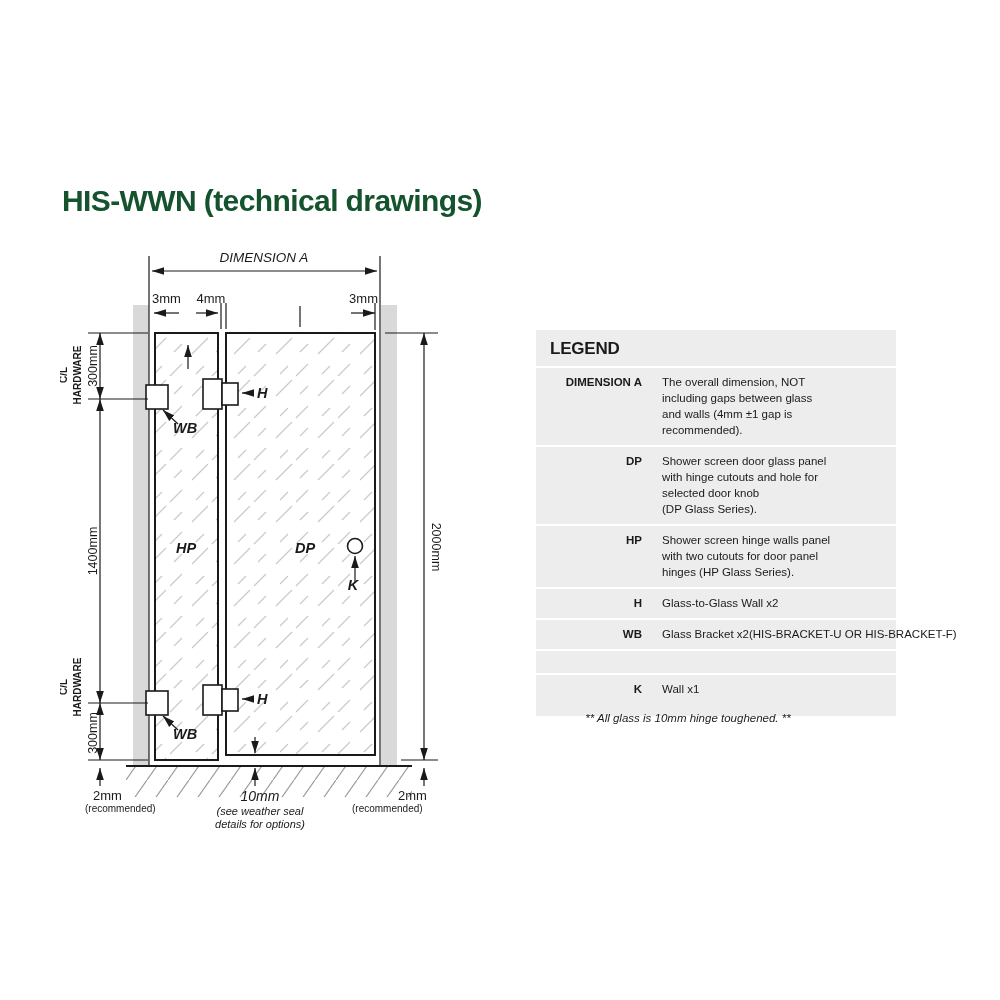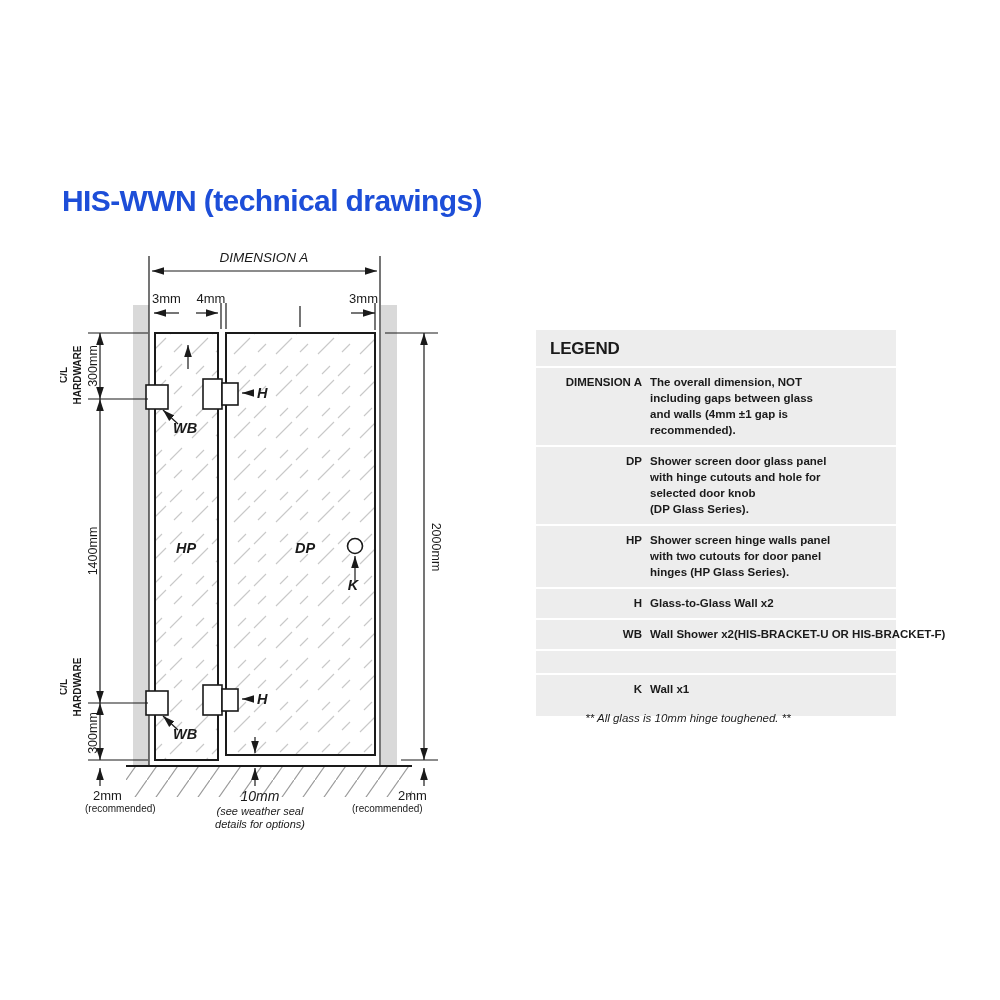--- a/index.html
+++ b/index.html
@@ -1,19 +1,19 @@
 <!DOCTYPE html>
 <html><head>
 <meta charset="utf-8">
 <style>
   html,body{margin:0;padding:0;background:#fff;}
   .page{position:relative;width:1000px;height:1000px;background:#fff;overflow:hidden;
         font-family:"Liberation Sans",sans-serif;color:#1a1a1a;}
   .title{position:absolute;left:62px;top:184px;margin:0;font-size:30px;font-weight:bold;
-         letter-spacing:-0.6px;color:#1d4ed8;font-family:"Liberation Sans",sans-serif;}
+         letter-spacing:-0.6px;color:#14532d;font-family:"Liberation Sans",sans-serif;}
   .drawing{position:absolute;left:60px;top:240px;}
 
   
   .ln{stroke:#1a1a1a;stroke-width:1.2;fill:none;}
   .shape{fill:#fff;stroke:#1a1a1a;stroke-width:1.6;}
   svg text{font-family:"Liberation Sans",sans-serif;fill:#1a1a1a;}
   .t13{font-size:13px;}
   .tdim{font-size:13.5px;font-style:italic;}
   .tbi{font-size:14.5px;font-weight:bold;font-style:italic;}
   .trot{font-size:12.5px;}
@@ -21,21 +21,21 @@
   .tsm{font-size:10px;}
   .tit{font-size:14px;font-style:italic;}
   .tits{font-size:11px;font-style:italic;}
 
   
   .legend{position:absolute;left:536px;top:330px;width:360px;background:#ededed;
           font-size:11.5px;line-height:16px;padding-bottom:12px;}
   .lhead{font-size:17px;font-weight:bold;padding:11px 14px 9px 14px;letter-spacing:-0.2px;}
   .lrow{display:flex;border-top:2px solid #fff;padding:6px 8px 7px 14px;min-height:9px;}
   .lterm{width:92px;flex:none;text-align:right;font-weight:bold;white-space:pre-line;}
-  .ldesc{flex:1;margin-left:8px;white-space:pre-line;font-weight:bold;}
+  .ldesc{flex:1;margin-left:20px;white-space:pre-line;}
   .ldesc.nowrap{white-space:pre;overflow:visible;}
   .footnote{position:absolute;left:536px;top:712px;width:304px;text-align:center;
             font-size:11.5px;font-style:italic;}
 </style>
 </head>
 <body>
 
 <div class="page">
 
   <h1 class="title">HIS-WWN (technical drawings)</h1>
@@ -179,21 +179,21 @@
       <div class="ldesc">Shower screen hinge walls panel
 with two cutouts for door panel
 hinges (HP Glass Series).</div>
     </div>
     <div class="lrow">
       <div class="lterm">H</div>
       <div class="ldesc">Glass-to-Glass Wall x2</div>
     </div>
     <div class="lrow">
       <div class="lterm">WB</div>
-      <div class="ldesc nowrap">Wall Shower x2(HIS-BRACKET-U OR HIS-BRACKET-F)</div>
+      <div class="ldesc nowrap">Glass Bracket x2(HIS-BRACKET-U OR HIS-BRACKET-F)</div>
     </div>
     <div class="lrow">
       <div class="lterm"></div>
       <div class="ldesc"></div>
     </div>
     <div class="lrow">
       <div class="lterm">K</div>
       <div class="ldesc">Wall x1</div>
     </div>
   </div>

